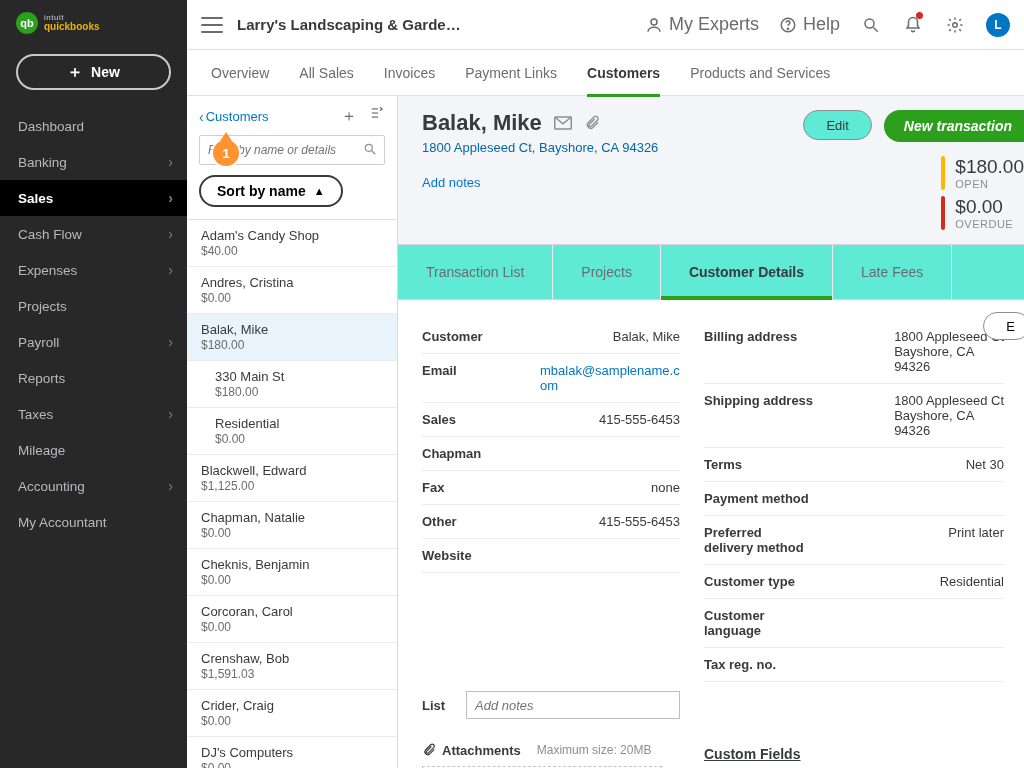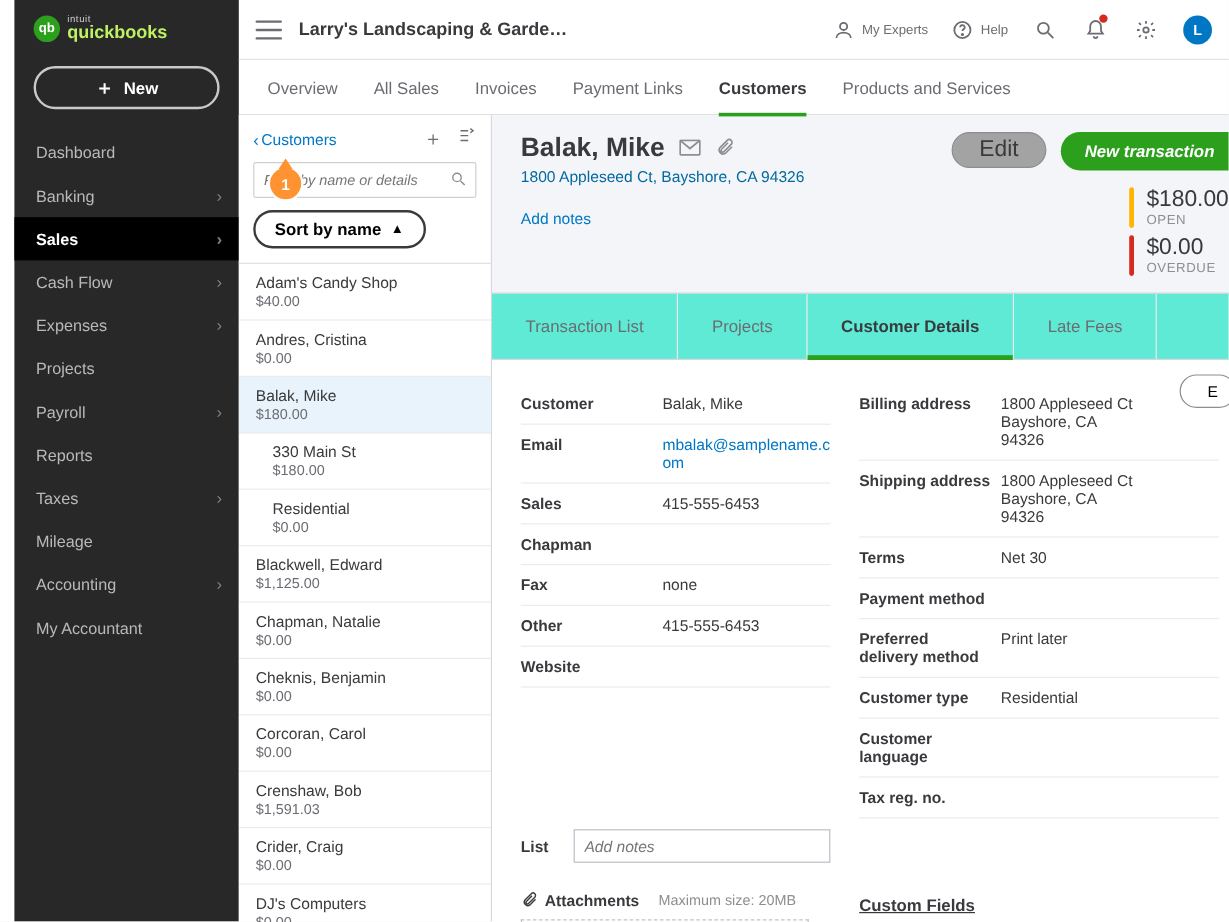--- a/index.html
+++ b/index.html
@@ -1,39 +1,39 @@
 <!DOCTYPE html>
 <html><head>
 <meta charset="utf-8">
 <style>
   * { box-sizing: border-box; margin: 0; padding: 0; }
   body { font-family: -apple-system, BlinkMacSystemFont, "Segoe UI", Arial, sans-serif; font-size: 13px; color: #393a3d; width: 1024px; height: 768px; overflow: hidden; background: #fff; }
-  .app { display: flex; height: 768px; margin-left: 12px; }
+  .app { display: flex; height: 768px; }
   
   .nav { width: 187px; background: #282829; color: #c9c9cb; display: flex; flex-direction: column; padding: 12px 0 0 0; }
   .brand { display: flex; align-items: center; gap: 6px; padding: 0 16px 14px 16px; }
   .brand-mark { width: 22px; height: 22px; border-radius: 50%; background: #2ca01c; color: #fff; font-size: 11px; font-weight: bold; display: flex; align-items: center; justify-content: center; }
   .brand-text { display: flex; flex-direction: column; line-height: 1; }
   .brand-sup { font-size: 8px; color: #cfcfd0; letter-spacing: 0.5px; }
-  .brand-main { font-size: 15px; color: #bef264; font-weight: 600; }
+  .brand-main { font-size: 10px; color: #eab308; font-weight: 600; }
   .new-btn { margin: 6px 16px 18px 16px; border: 2px solid #c9c9cb; border-radius: 22px; background: transparent; color: #fff; height: 36px; display: flex; align-items: center; justify-content: center; gap: 8px; font-size: 14px; font-weight: 600; cursor: pointer; }
   .new-btn .plus { font-size: 16px; }
   .nav-item { height: 36px; display: flex; align-items: center; justify-content: space-between; padding: 0 14px 0 18px; color: #b9b9bc; font-size: 13.5px; cursor: pointer; }
   .nav-item.active { background: #000; color: #fff; font-weight: 600; }
   .chev { font-size: 14px; color: #808084; }
   
   .main { flex: 1; display: flex; flex-direction: column; min-width: 0; }
   .topbar { height: 50px; border-bottom: 1px solid #e0e0e0; display: flex; align-items: center; padding: 0 14px; gap: 14px; }
   .hamburger { width: 22px; height: 16px; display: flex; flex-direction: column; justify-content: space-between; cursor: pointer; }
   .hamburger span { height: 2px; background: #6b6c72; border-radius: 1px; }
   .company { font-size: 15px; font-weight: 600; color: #393a3d; white-space: nowrap; overflow: hidden; text-overflow: ellipsis; max-width: 230px; }
   .topbar .spacer { flex: 1; }
   .top-group { display: flex; align-items: center; gap: 20px; }
   .tb-icon { width: 22px; height: 22px; display: flex; align-items: center; justify-content: center; color: #6b6c72; cursor: pointer; }
-  .tb-text { font-size: 11px; color: #6b6c72; }
+  .tb-text { font-size: 18px; color: #6b6c72; }
   .avatar { width: 24px; height: 24px; border-radius: 50%; background: #0077c5; color: #fff; display: flex; align-items: center; justify-content: center; font-size: 12px; font-weight: 600; }
   .bell-dot { width: 7px; height: 7px; border-radius: 50%; background: #d52b1e; position: absolute; top: -2px; right: 1px; }
   .bell-wrap { position: relative; }
   
   .subtabs { height: 46px; border-bottom: 1px solid #e0e0e0; display: flex; align-items: center; gap: 30px; padding: 0 24px; font-size: 14px; color: #6b6c72; }
   .subtab { cursor: pointer; height: 46px; display: flex; align-items: center; position: relative; }
   .subtab.active { color: #393a3d; font-weight: 600; }
   .subtab.active::after { content: ""; position: absolute; left: 0; right: 0; bottom: -1px; height: 3px; background: #2ca01c; }
   
   .content { flex: 1; display: flex; min-height: 0; }
@@ -63,42 +63,42 @@
   
   .detail-panel { flex: 1; display: flex; flex-direction: column; min-width: 0; overflow: hidden; background: #f4f5f8; }
   .detail-header { padding: 14px 0 14px 24px; display: flex; justify-content: space-between; align-items: flex-start; gap: 12px; background: #f4f5f8; }
   .dh-left { min-width: 0; }
   .dh-title-row { display: flex; align-items: center; gap: 12px; }
   .dh-title { font-size: 22px; font-weight: 600; color: #393a3d; }
   .dh-address { font-size: 13px; color: #0369a1; margin-top: 4px; }
   .dh-addnotes { font-size: 13px; color: #0077c5; margin-top: 20px; cursor: pointer; }
   .dh-right { display: flex; flex-direction: column; align-items: flex-end; gap: 10px; padding-right: 0; }
   .dh-buttons { display: flex; gap: 12px; }
-  .btn-outline { border: 1px solid #8d8d92; background: #a3a3a3; border-radius: 18px; height: 30px; padding: 0 22px; font-size: 19px; cursor: pointer; color: #393a3d; }
+  .btn-outline { border: 1px solid #8d8d92; background: #5eead4; border-radius: 18px; height: 30px; padding: 0 22px; font-size: 13px; cursor: pointer; color: #393a3d; }
   .btn-green { background: #2ca01c; color: #fff; border: none; border-radius: 18px 0 0 18px; height: 32px; padding: 0 12px 0 20px; font-size: 14px; font-weight: 600; cursor: pointer; white-space: nowrap; font-style: italic; }
   .balances { display: flex; flex-direction: column; align-items: flex-start; gap: 6px; margin-top: 4px; }
   .balance { display: flex; align-items: stretch; gap: 10px; }
   .bal-bar { width: 4px; border-radius: 2px; }
   .bal-open .bal-bar { background: #ffb400; }
   .bal-over .bal-bar { background: #d52b1e; }
   .bal-amt { font-size: 19px; font-weight: 500; color: #393a3d; text-align: left; }
   .bal-label { font-size: 11px; color: #8d8d92; letter-spacing: 0.5px; text-align: left; }
   
   .dtabs { display: flex; border-top: 1px solid #d4d7dc; border-bottom: 1px solid #d4d7dc; background: #5eead4; margin: 0 0 0 0; }
   .dtab { flex: 0 0 auto; padding: 0 28px; height: 54px; display: flex; align-items: center; color: #6b6c72; font-size: 14px; cursor: pointer; position: relative; border-right: 1px solid #ececec; }
   .dtab.active { color: #393a3d; font-weight: 600; }
   .dtab.active::after { content: ""; position: absolute; left: 0; right: 0; bottom: -1px; height: 4px; background: #2ca01c; }
   
   .detail-body { flex: 1; background: #fff; overflow-y: auto; padding: 20px 0 20px 24px; position: relative; }
   .edit-fab { position: absolute; top: 12px; right: -6px; border: 1px solid #8d8d92; background: #fff; border-radius: 18px; height: 28px; padding: 0 14px 0 22px; font-size: 13px; cursor: pointer; }
   .cols { display: flex; gap: 24px; }
   .col { flex: 0 0 auto; }
   .col.left { width: 258px; }
   .col.right { width: 300px; }
-  .drow { display: flex; border-bottom: 1px solid #ececec; padding: 9px 0; align-items: flex-start; gap: 8px; }
+  .drow { display: flex; border-bottom: 1px solid #ececec; padding: 9px 0; align-items: flex-start; gap: 8px; justify-content: space-between; }
   .drow .lbl { width: 110px; color: #393a3d; font-size: 13px; font-weight: 600; flex-shrink: 0; }
   .drow .val { font-size: 13px; color: #393a3d; word-break: break-word; }
   .drow .val.link { color: #0077c5; }
   .notes-row { display: flex; align-items: center; gap: 6px; padding: 9px 0; }
   .notes-input { flex: 1; border: 1px solid #babec5; height: 28px; padding: 0 8px; font-size: 13px; font-style: italic; color: #9b9ba0; resize: none; }
   .attach-row { display: flex; align-items: center; gap: 16px; margin-top: 14px; }
   .attach-lbl { font-size: 13px; font-weight: 600; display: flex; align-items: center; gap: 6px; }
   .attach-hint { font-size: 12px; color: #8d8d92; }
   .dropzone { margin-top: 8px; border: 1px dashed #c4c4c7; height: 54px; width: 240px; display: flex; align-items: center; justify-content: center; color: #9b9ba0; font-size: 12px; font-style: italic; }
   .custom-link { font-size: 14px; font-weight: 600; text-decoration: underline; color: #393a3d; cursor: pointer; }

